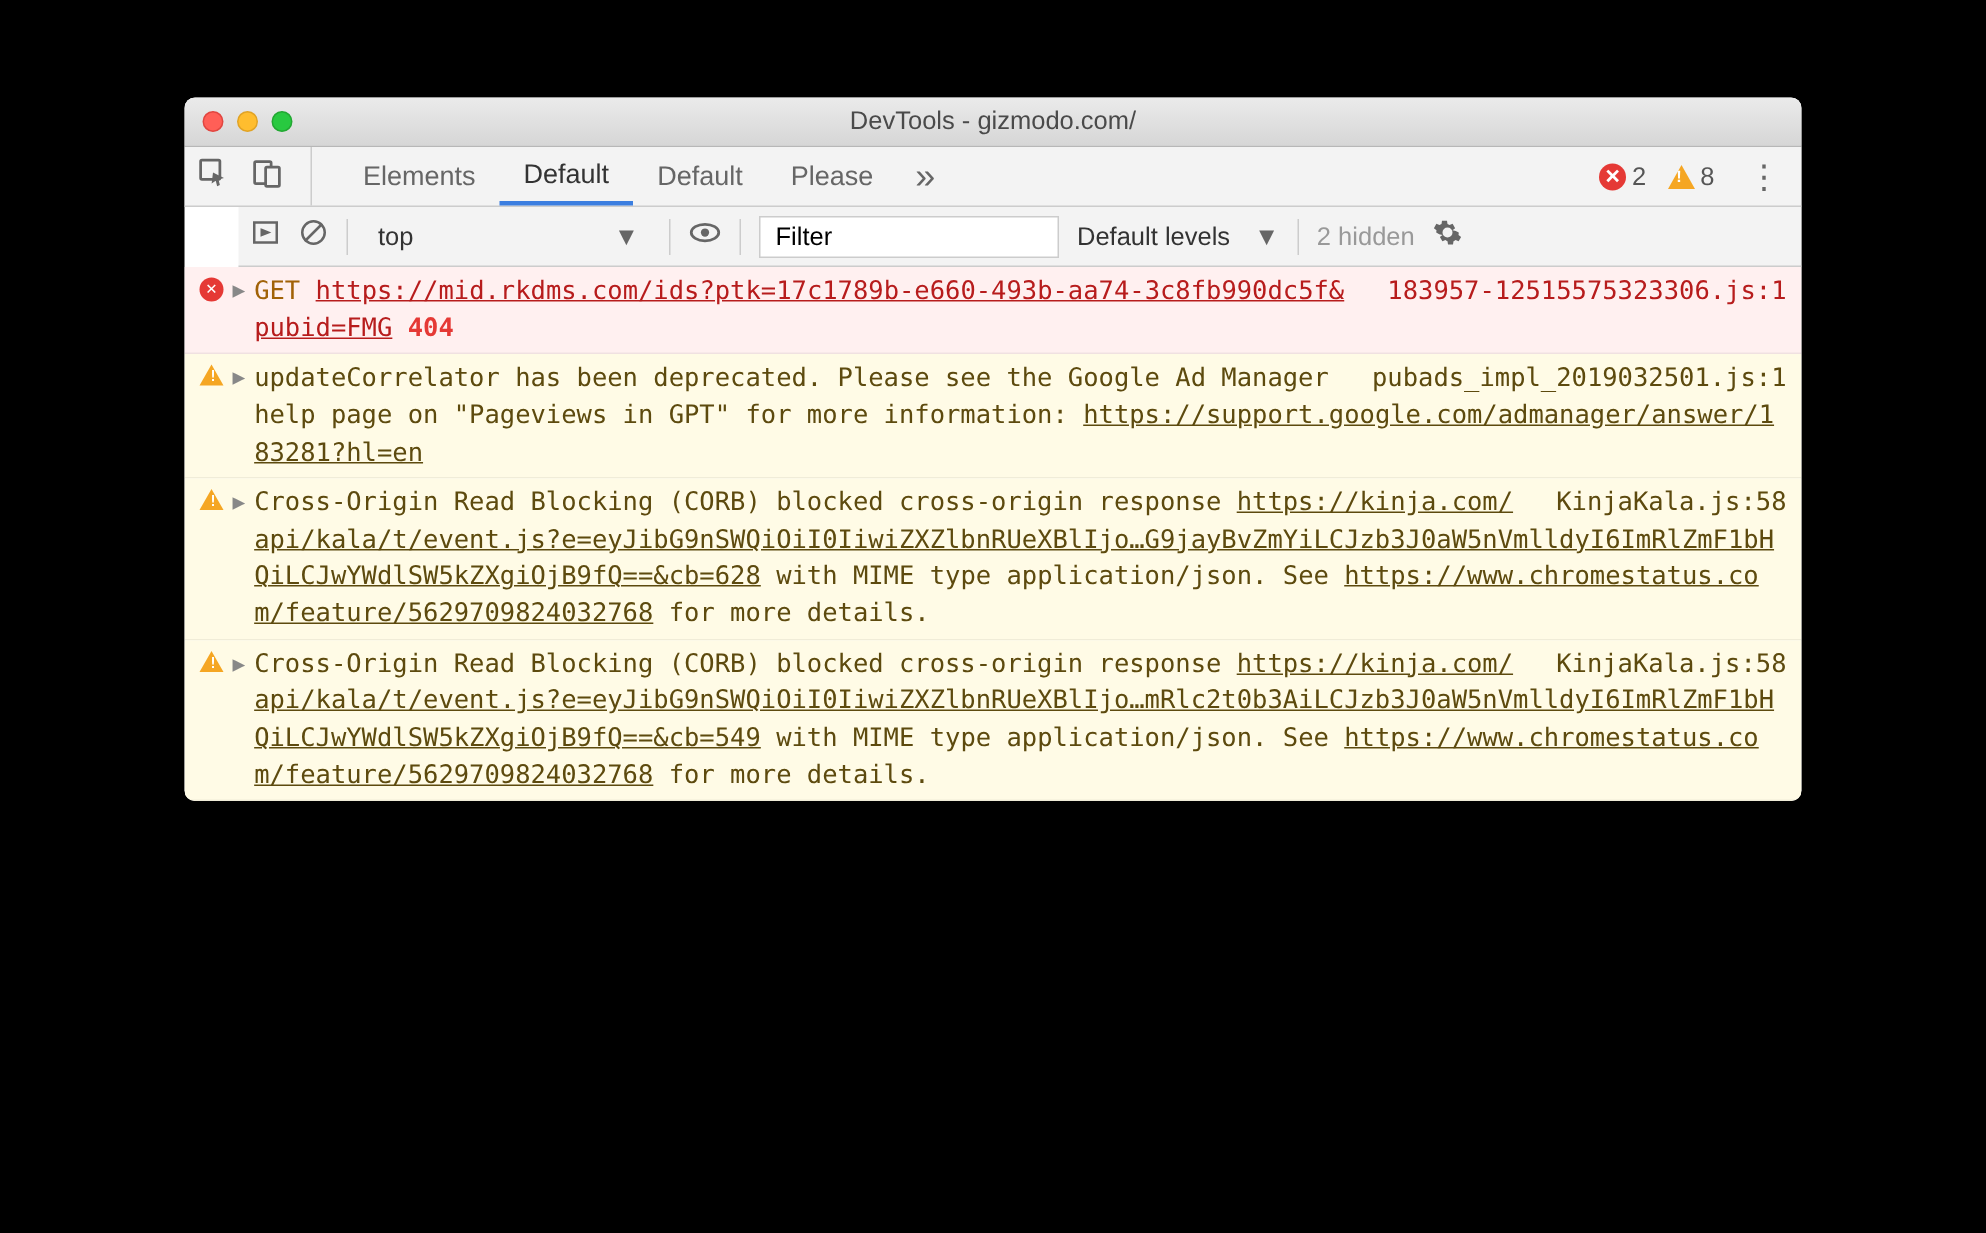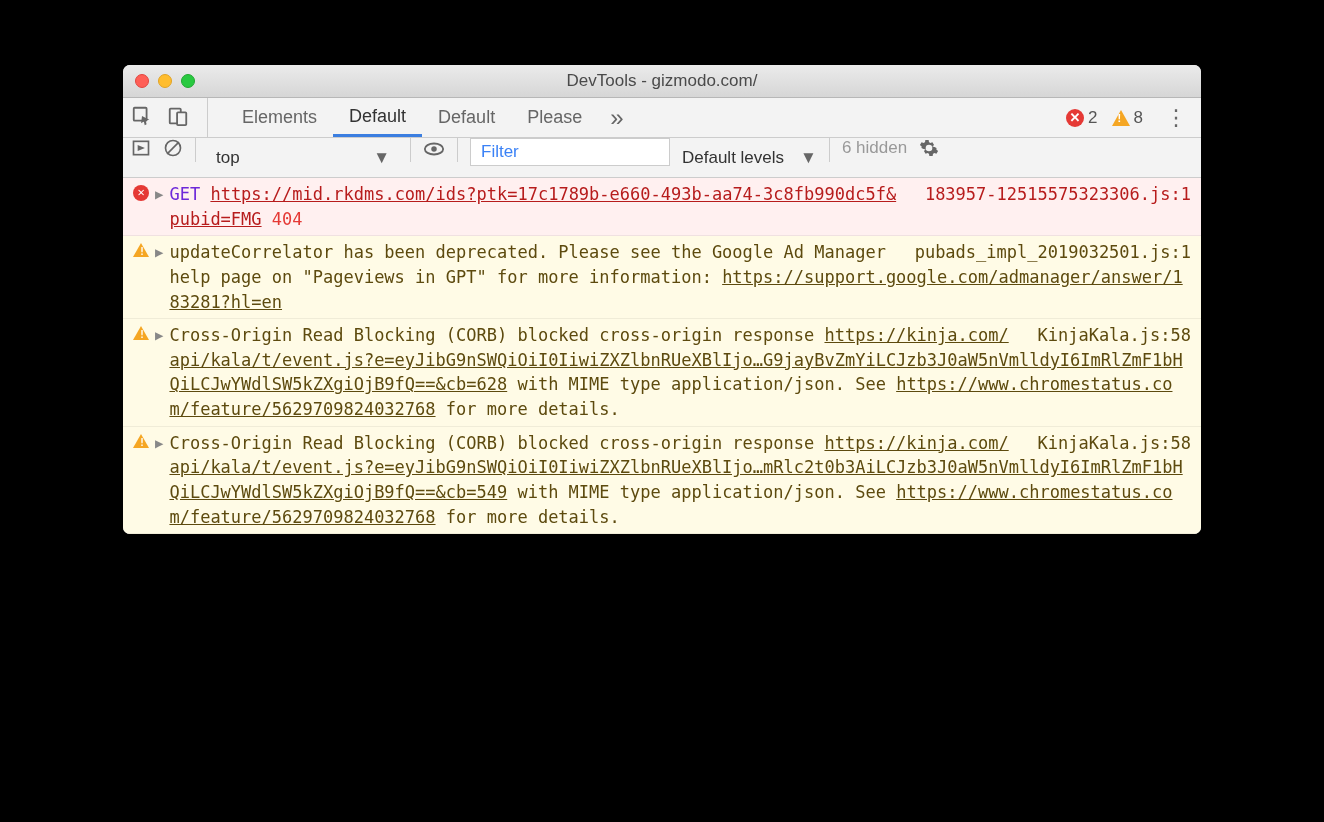--- a/index.html
+++ b/index.html
@@ -144,24 +144,26 @@
     .kebab {
       font-size: 22px;
       color: #666;
       padding: 0 8px;
       cursor: pointer;
       letter-spacing: -2px;
     }
     .filter-row {
       height: 40px;
       display: flex;
+      align-items: center;
       border-bottom: 1px solid #ccc;
       background: #f3f3f3;
       padding: 0 8px;
       gap: 12px;
+      margin-left: 36px;
     }
     .filter-sep {
       width: 1px;
       height: 24px;
       background: #ccc;
     }
     .context-select {
       display: flex;
       align-items: center;
       gap: 8px;
@@ -174,21 +176,21 @@
     .dd-arrow {
       color: #666;
     }
     .filter-input {
       border: 1px solid #ccc;
       background: #fff;
       height: 28px;
       width: 200px;
       padding: 0 10px;
       font-size: 17px;
-      color: #3b82f6;
+      color: #000000;
       display: flex;
       align-items: center;
     }
     .level-select {
       font-size: 17px;
       color: #333;
       display: flex;
       align-items: center;
       gap: 16px;
     }
@@ -253,25 +255,25 @@
     }
     .log-source {
       float: right;
       margin-left: 20px;
     }
     .ul {
       text-decoration: underline;
     }
     .red-code {
       color: #e53935;
-      font-weight: normal;
+      font-weight: bold;
       margin-top: 24px;
     }
     .method-get {
-      color: #6d28d9;
+      color: #a16207;
     }
   </style>
 </head>
 <body>
 
 <div class="window">
   <div class="titlebar">
     <div class="traffic-lights">
       <div class="traffic-light tl-close"></div>
       <div class="traffic-light tl-min"></div>
@@ -342,21 +344,21 @@
     </span>
     <div class="filter-sep"></div>
     <div class="filter-input">
       <span>Filter</span>
     </div>
     <div class="level-select">
       <span>Default levels</span>
       <span class="dd-arrow">▼</span>
     </div>
     <div class="filter-sep"></div>
-    <div class="hidden-count">6 hidden</div>
+    <div class="hidden-count">2 hidden</div>
     <span class="gear">
       <svg width="20" height="20" viewBox="0 0 24 24" fill="currentColor">
           <path d="M12 8a4 4 0 100 8 4 4 0 000-8zm9 4a9 9 0 01-.2 1.9l2.1 1.6-2 3.5-2.5-1a7 7 0 01-1.6.9l-.4 2.6h-4l-.4-2.6a7 7 0 01-1.6-.9l-2.5 1-2-3.5 2.1-1.6A9 9 0 013 12a9 9 0 01.2-1.9L1.1 8.5l2-3.5 2.5 1a7 7 0 011.6-.9L7.6 2.5h4l.4 2.6a7 7 0 011.6.9l2.5-1 2 3.5-2.1 1.6A9 9 0 0121 12z"></path>
         </svg>
     </span>
   </div>
 
   <div class="console-area">
 
     <div class="log-entry log-error-bg">

